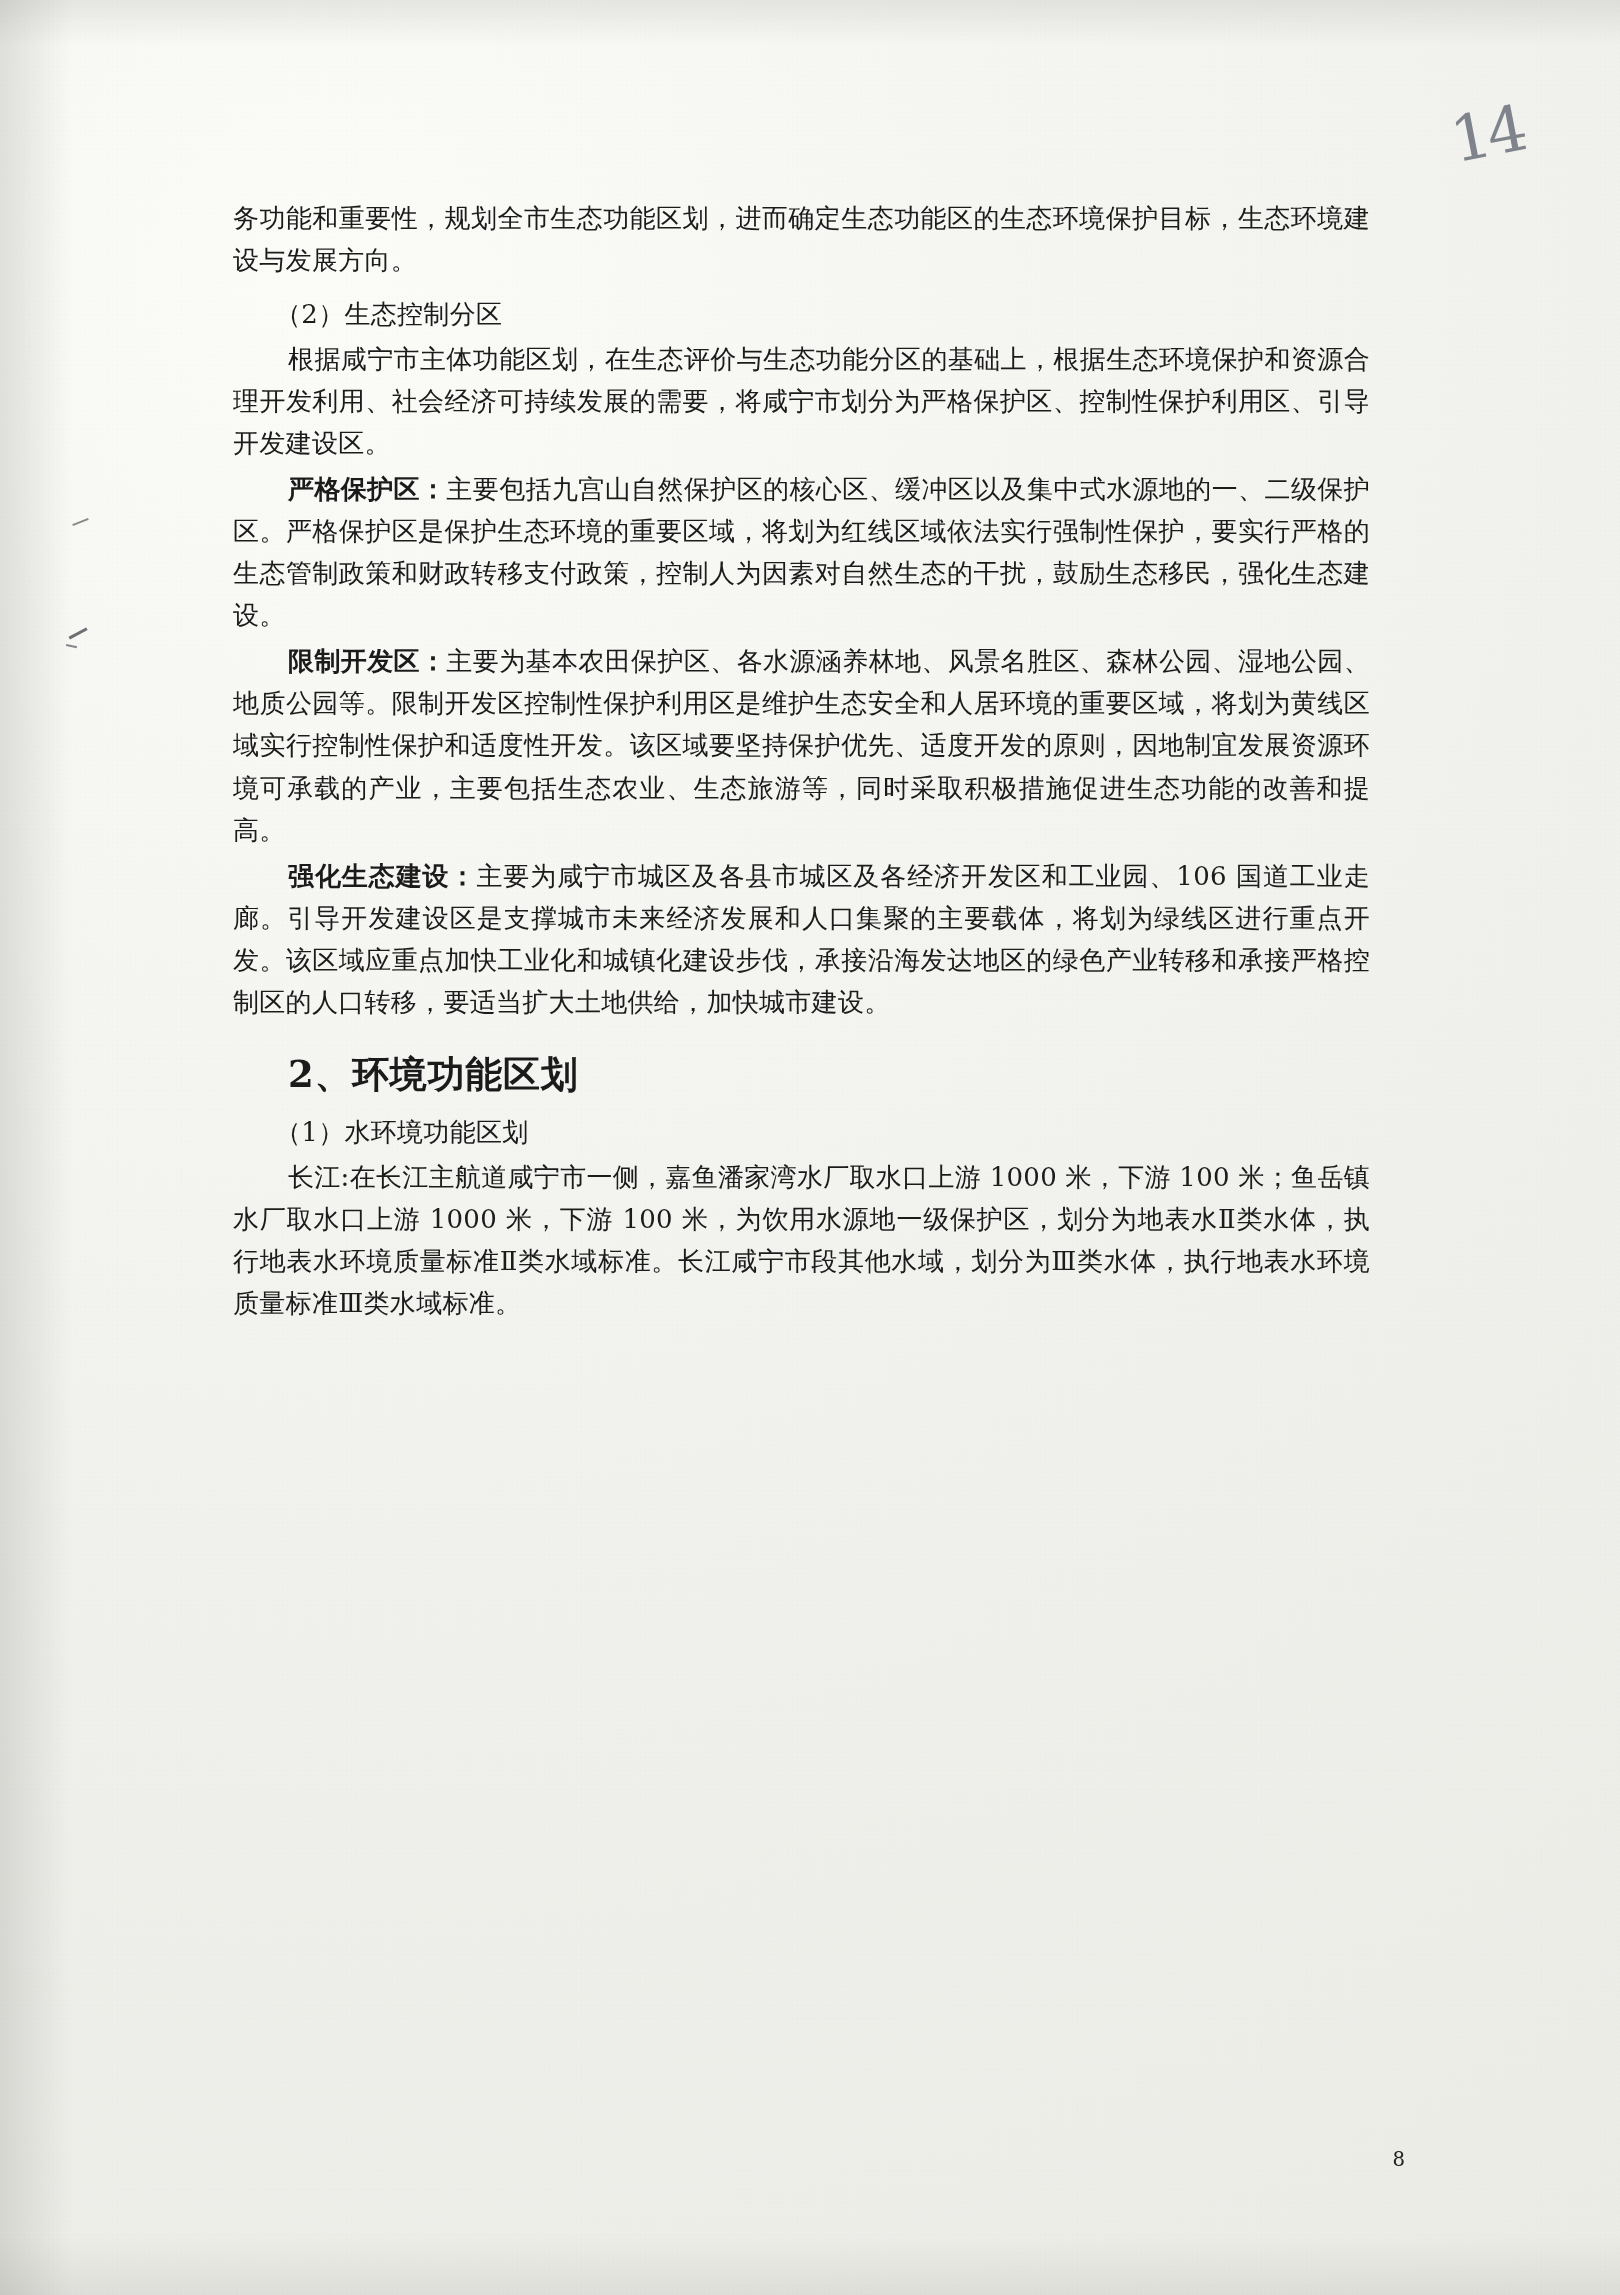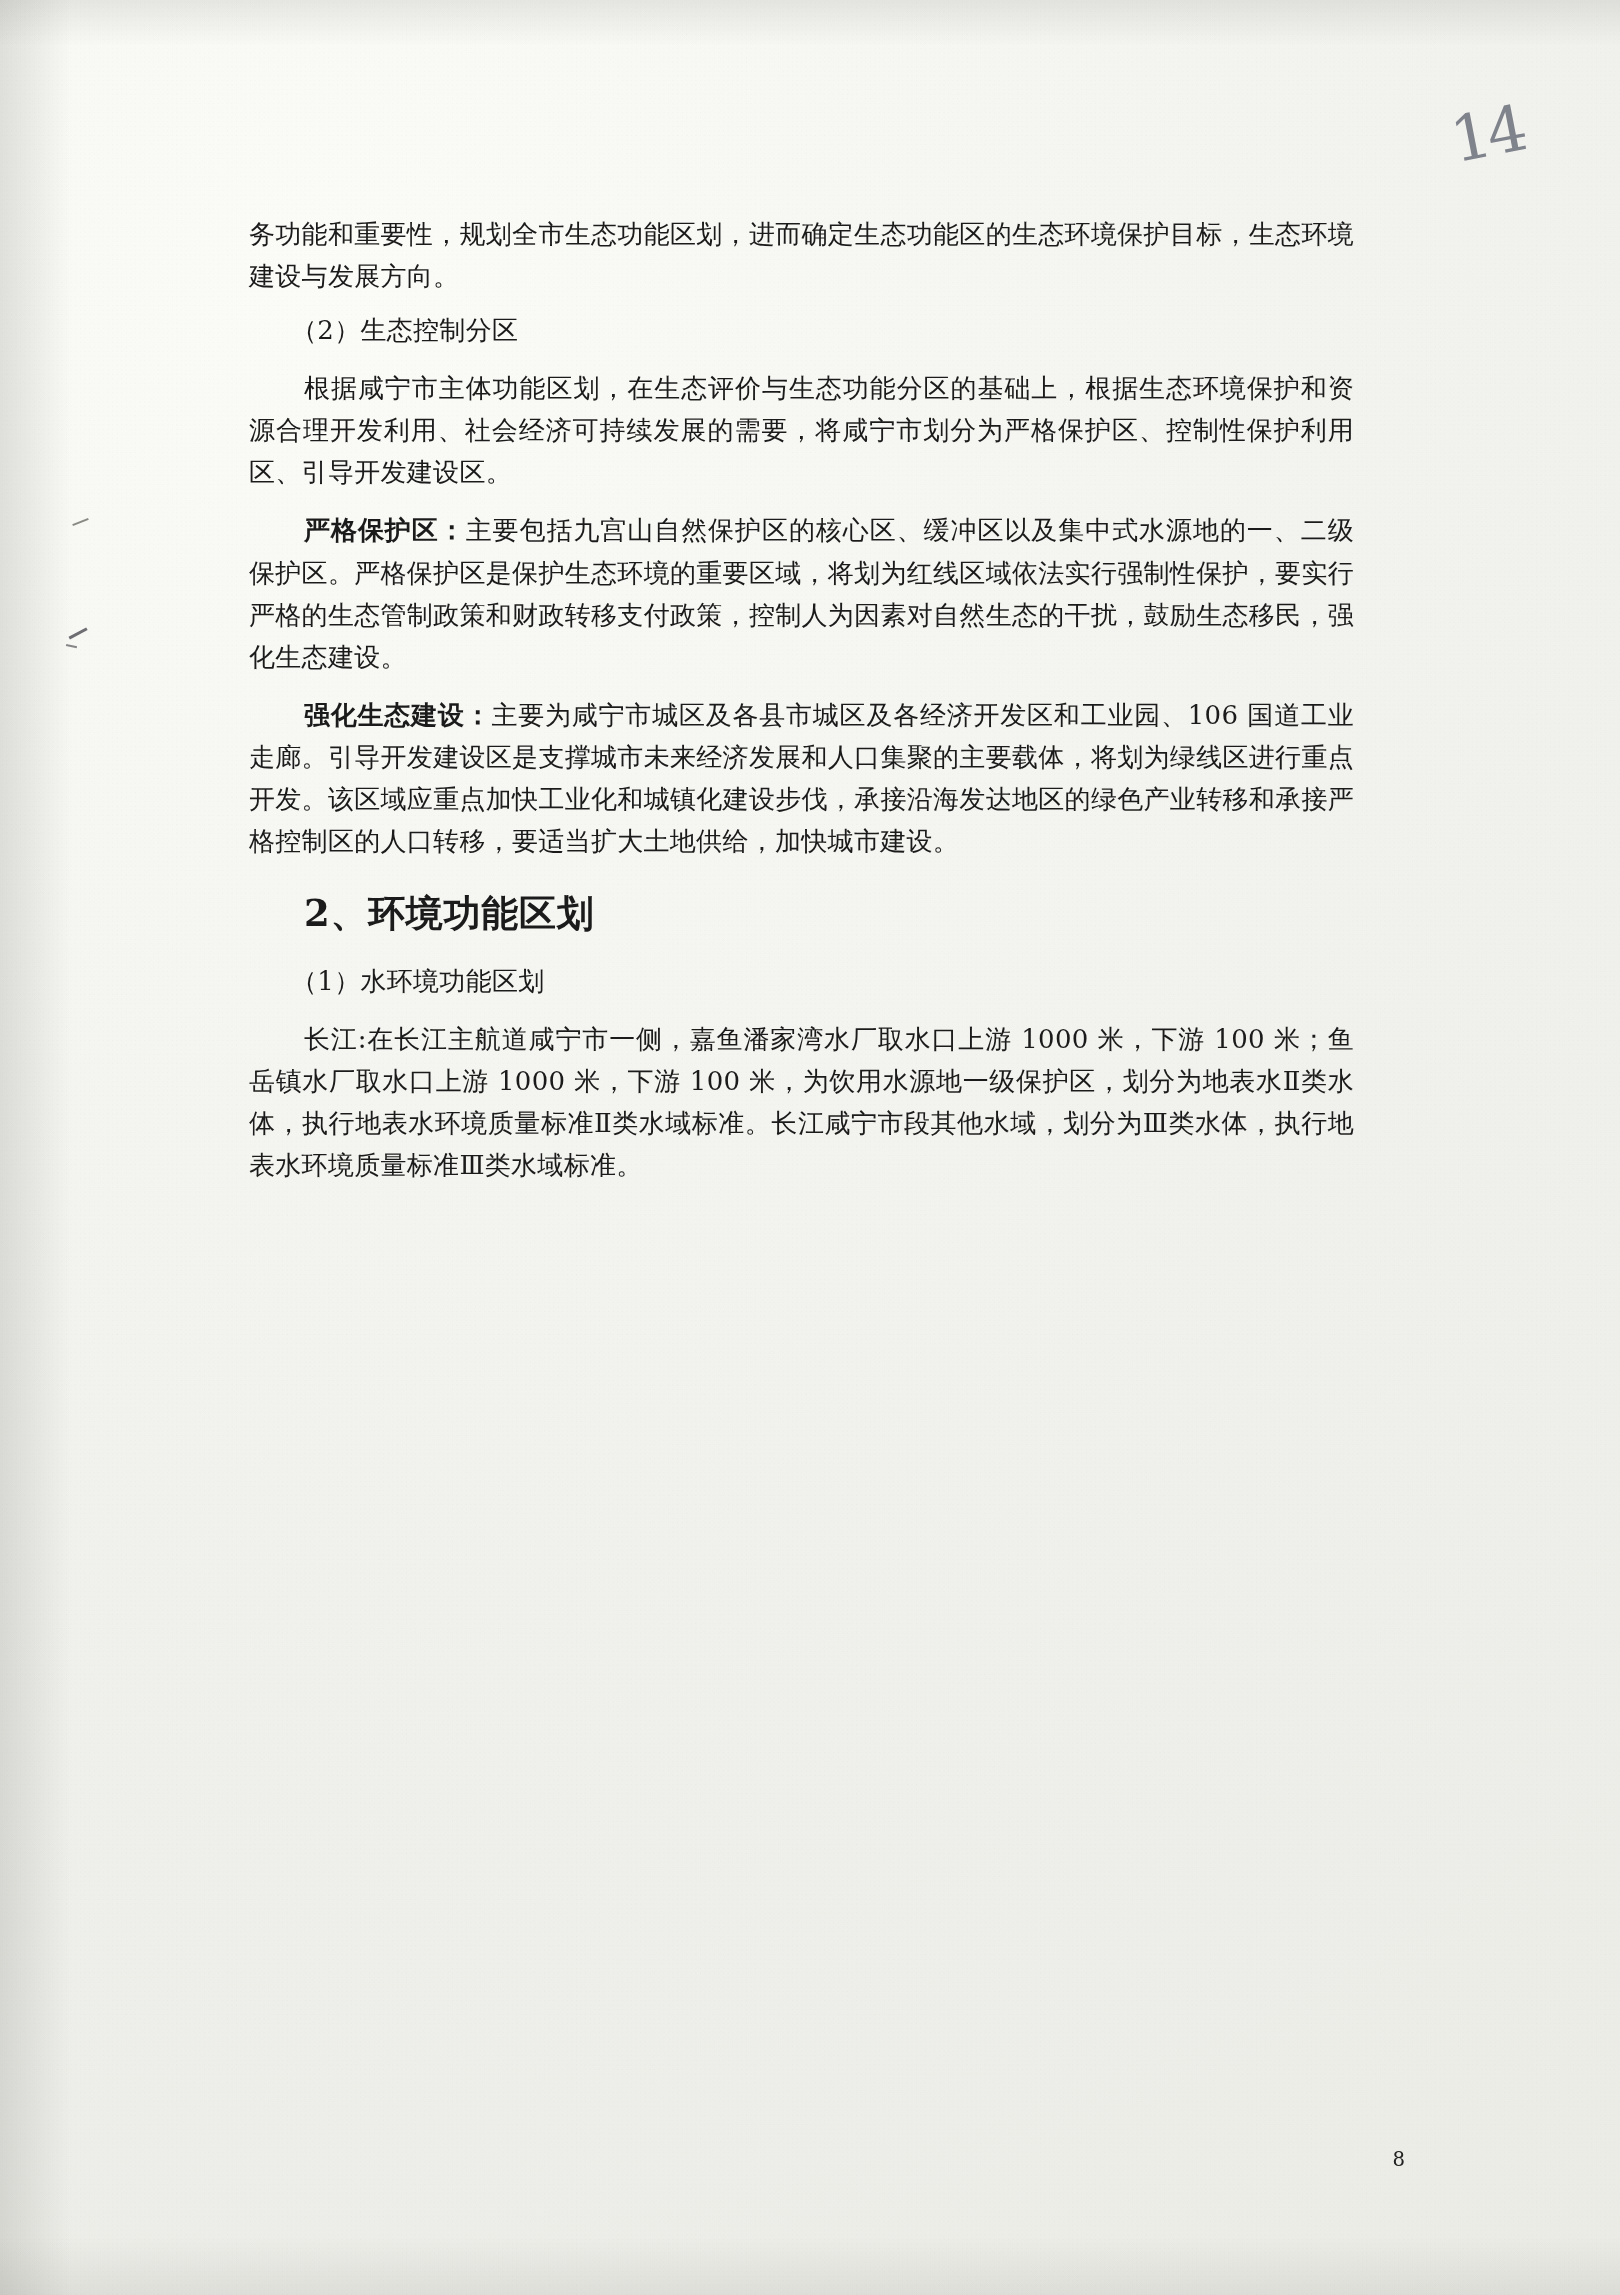--- a/index.html
+++ b/index.html
@@ -53,21 +53,21 @@
   }
 
   .content {
     position: absolute;
     left: 233px;
     top: 197px;
     width: 1137px;
   }
 
   p, h2, h3 {
-    margin: 16px;
+    margin: 0;
   }
 
   .para {
     font-size: 26px;
     line-height: 1.62;
     text-align: justify;
     text-justify: inter-ideograph;
     letter-spacing: 0.3px;
     margin-bottom: 3.9px;
   }
@@ -166,20 +166,21 @@
   <div class="content">
 
     <p class="para">务功能和重要性，规划全市生态功能区划，进而确定生态功能区的生态环境保护目标，生态环境建设与发展方向。</p>
 
     <p class="para sub-heading gap-top">（2）生态控制分区</p>
 
     <p class="para indent">根据咸宁市主体功能区划，在生态评价与生态功能分区的基础上，根据生态环境保护和资源合理开发利用、社会经济可持续发展的需要，将咸宁市划分为严格保护区、控制性保护利用区、引导开发建设区。</p>
 
     <p class="para indent"><span class="lead">严格保护区：</span><span>主要包括九宫山自然保护区的核心区、缓冲区以及集中式水源地的一、二级保护区。严格保护区是保护生态环境的重要区域，将划为红线区域依法实行强制性保护，要实行严格的生态管制政策和财政转移支付政策，控制人为因素对自然生态的干扰，鼓励生态移民，强化生态建设。</span></p>
 
+    <p class="para indent"><span class="lead">限制开发区：</span><span>主要为基本农田保护区、各水源涵养林地、风景名胜区、森林公园、湿地公园、地质公园等。限制开发区控制性保护利用区是维护生态安全和人居环境的重要区域，将划为黄线区域实行控制性保护和适度性开发。该区域要坚持保护优先、适度开发的原则，因地制宜发展资源环境可承载的产业，主要包括生态农业、生态旅游等，同时采取积极措施促进生态功能的改善和提高。</span></p>
 
     <p class="para indent"><span class="lead">强化生态建设：</span><span>主要为咸宁市城区及各县市城区及各经济开发区和工业园、106 国道工业走廊。引导开发建设区是支撑城市未来经济发展和人口集聚的主要载体，将划为绿线区进行重点开发。该区域应重点加快工业化和城镇化建设步伐，承接沿海发达地区的绿色产业转移和承接严格控制区的人口转移，要适当扩大土地供给，加快城市建设。</span></p>
 
     <h2 class="heading-num">2、环境功能区划</h2>
 
     <p class="para sub-heading">（1）水环境功能区划</p>
 
     <p class="para indent">长江:在长江主航道咸宁市一侧，嘉鱼潘家湾水厂取水口上游 1000 米，下游 100 米；鱼岳镇水厂取水口上游 1000 米，下游 100 米，为饮用水源地一级保护区，划分为地表水Ⅱ类水体，执行地表水环境质量标准Ⅱ类水域标准。长江咸宁市段其他水域，划分为Ⅲ类水体，执行地表水环境质量标准Ⅲ类水域标准。</p>
 
 

